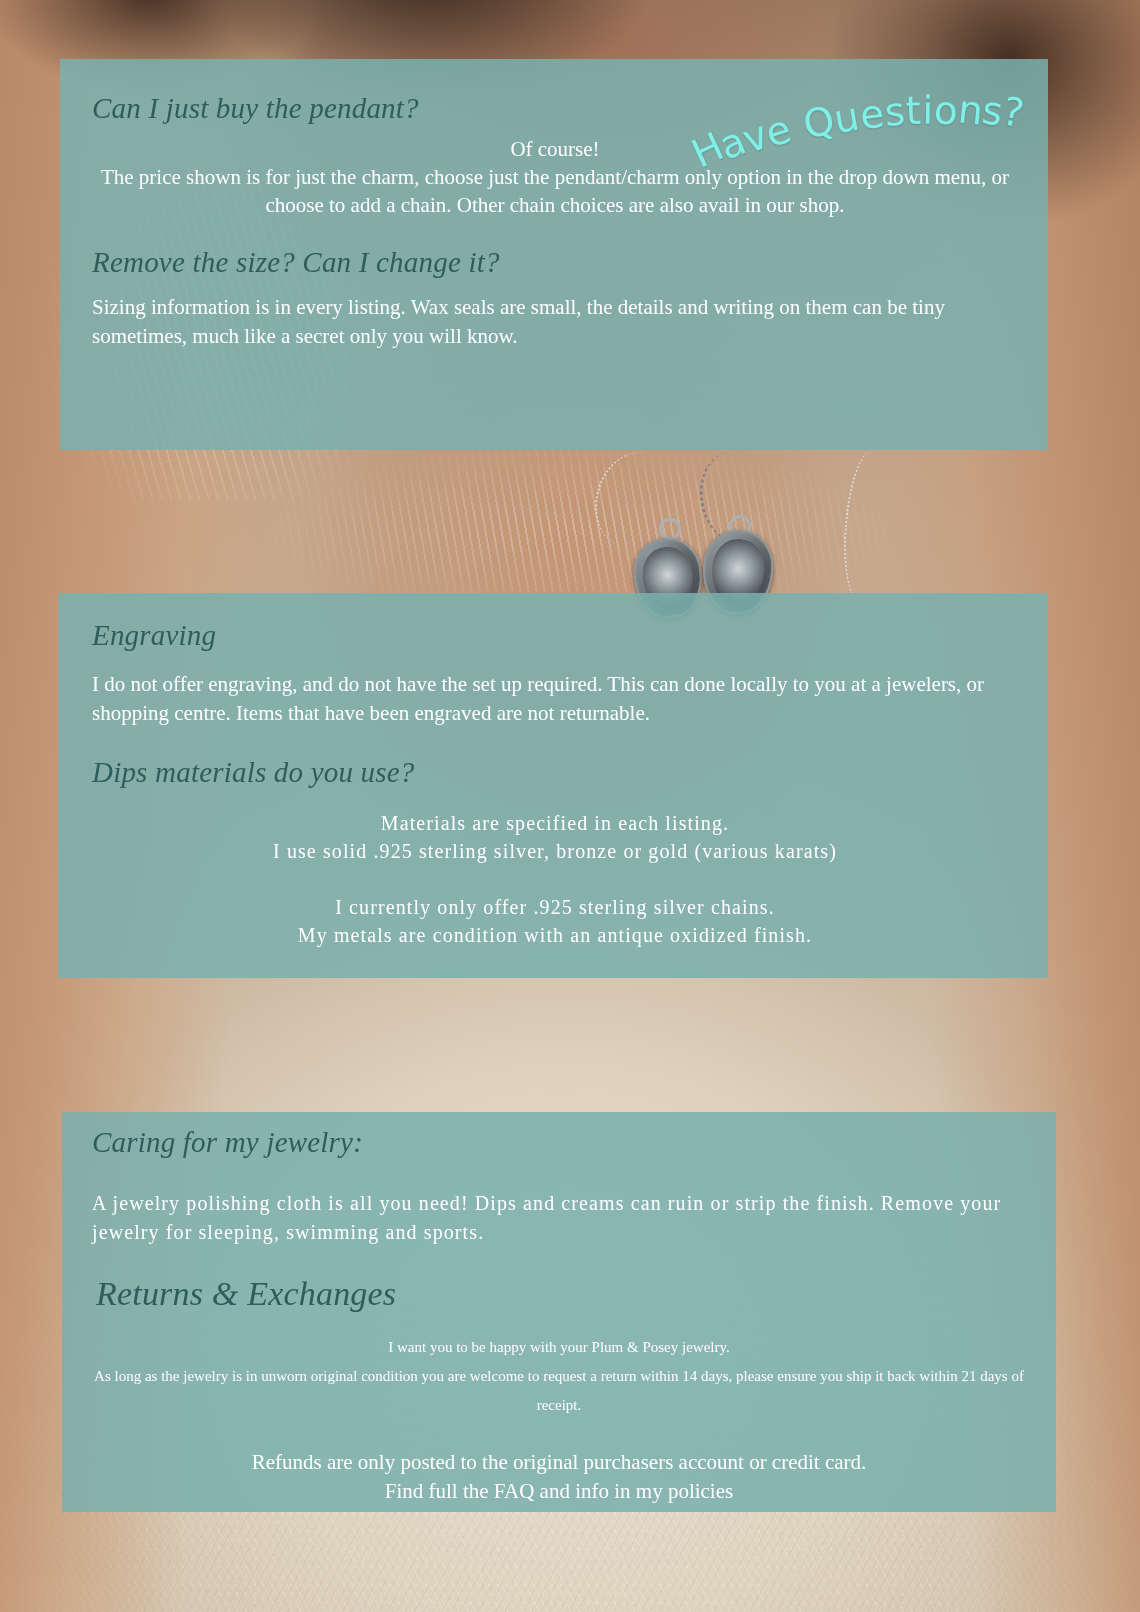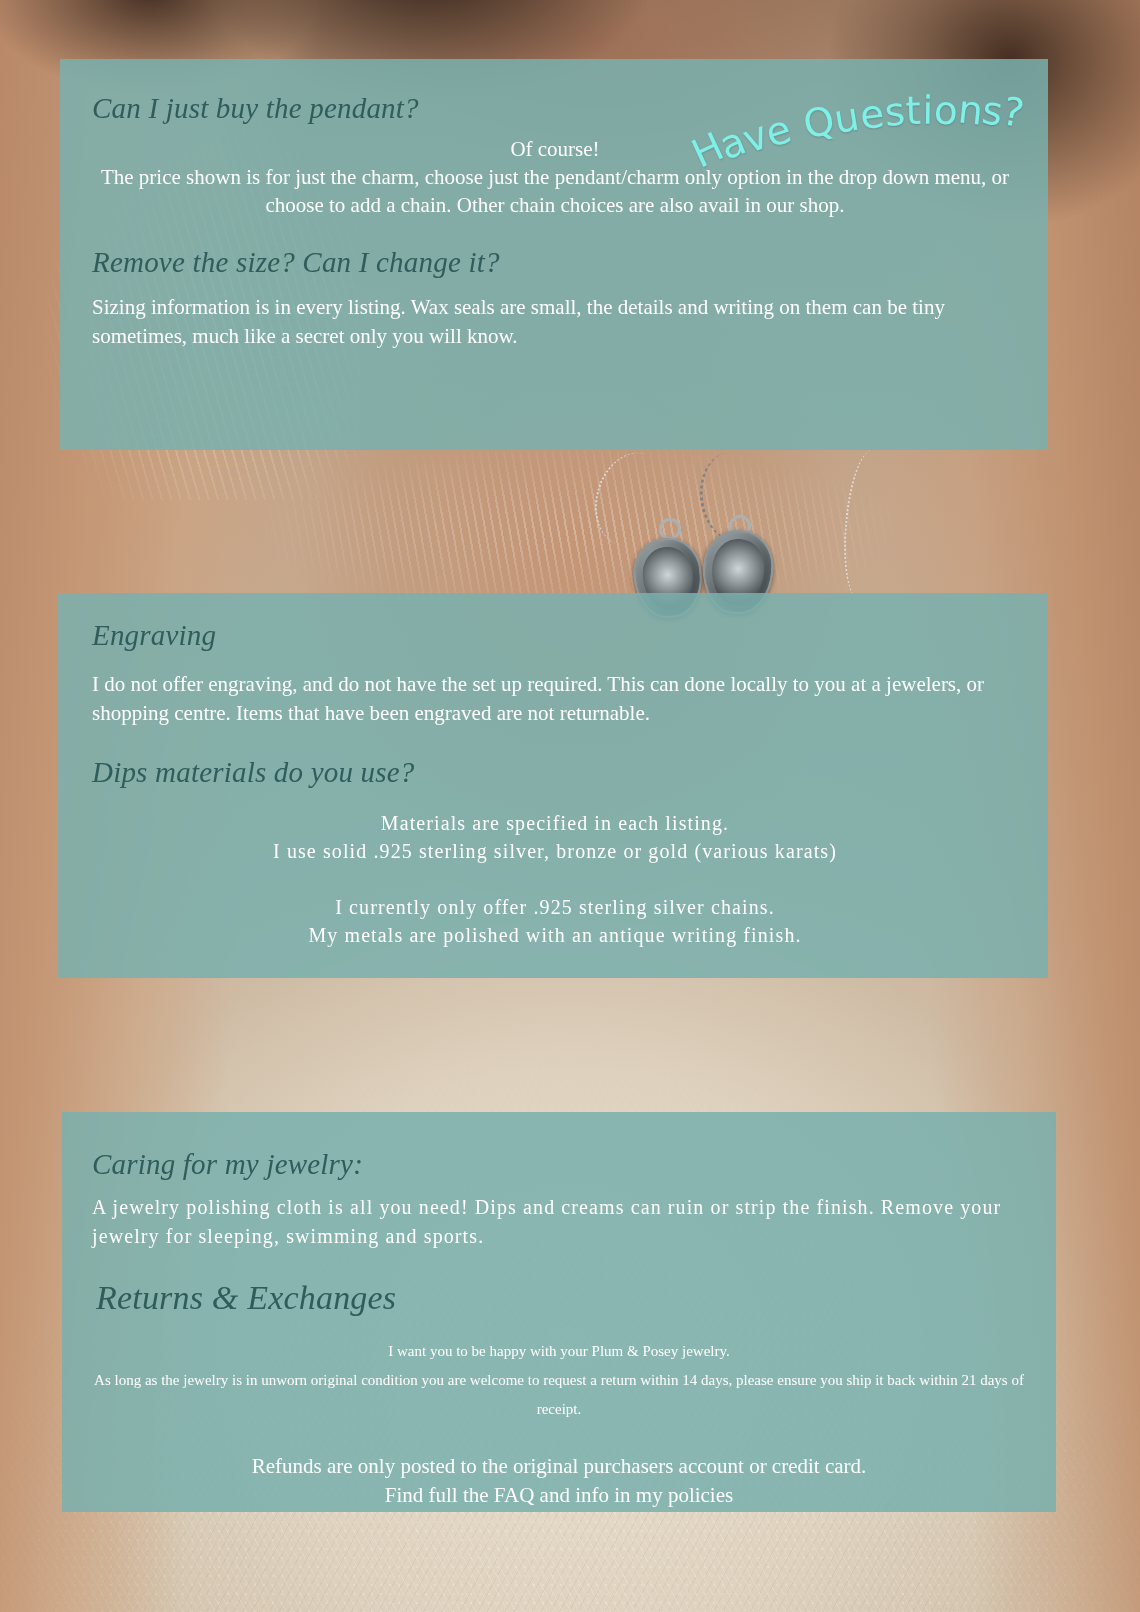--- a/index.html
+++ b/index.html
@@ -158,25 +158,25 @@
     letter-spacing: 1.1px;
   }
   #panel-materials .mat-body2 {
     margin-top: 28px; font-size: 20px; line-height: 28px;
     letter-spacing: 1.1px;
   }
 
   
   #panel-care {
     left: 62px; top: 1112px; width: 994px; height: 400px;
-    padding: 36px 30px 0 30px;
+    padding: 14px 30px 0 30px;
   }
   #panel-care h2 { font-size: 29px; }
   #panel-care .care-body {
-    margin-top: 12px; font-size: 20px; line-height: 29px;
+    margin-top: 30px; font-size: 20px; line-height: 29px;
     letter-spacing: 1.1px;
   }
   #panel-care .ret-head { margin-top: 28px; font-size: 34px; padding-left: 4px; }
   #panel-care .ret-body { margin-top: 20px; font-size: 15px; line-height: 29px; font-family: Liberation Serif, serif; }
   #panel-care .ret-body2 { margin-top: 28px; font-size: 21px; line-height: 29px; }
 
   .nowrap-block { white-space: pre-line; text-align: center; }
 </style>
 </head>
 <body>
@@ -216,21 +216,21 @@
   </section>
 
   <section class="panel" id="panel-materials">
     <h2>Engraving</h2>
     <p class="engraving-body">I do not offer engraving, and do not have the set up required.  This can done locally to you at a jewelers, or shopping centre.  Items that have been engraved are not returnable.</p>
 
     <h2 class="mat-head">Dips materials do you use?</h2>
     <p class="mat-body nowrap-block">Materials are specified in each listing.
 I use solid .925 sterling silver, bronze or gold (various karats)</p>
     <p class="mat-body2 nowrap-block">I currently only offer .925 sterling silver chains.
-My metals are polished with an antique writing finish.</p>
+My metals are condition with an antique oxidized finish.</p>
   </section>
 
   <section class="panel" id="panel-care">
     <h2>Caring for my jewelry:</h2>
     <p class="care-body">A jewelry polishing cloth is all you need!  Dips and creams can ruin or strip the finish.  Remove your jewelry for sleeping, swimming and sports.</p>
 
     <h2 class="ret-head">Returns &amp; Exchanges</h2>
     <p class="ret-body nowrap-block">I want you to be happy with your Plum &amp; Posey jewelry.
 As long as the jewelry is in unworn original condition you are welcome to request a return within 14 days, please ensure you ship it back within 21 days of receipt.</p>
     <p class="ret-body2 nowrap-block">Refunds are only posted to the original purchasers account or credit card.

